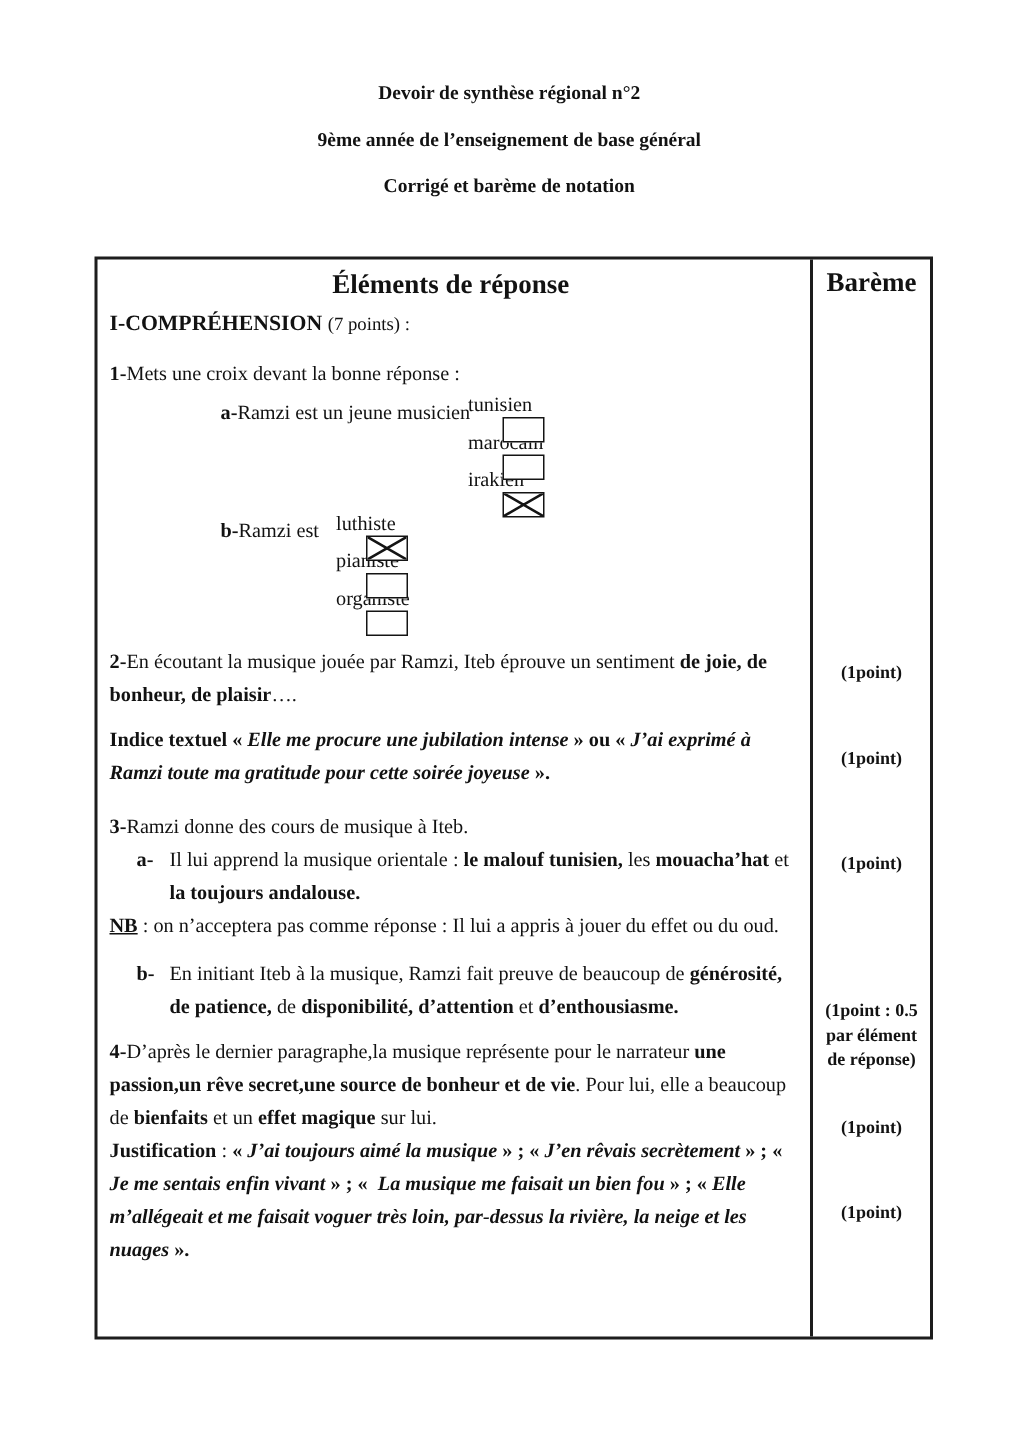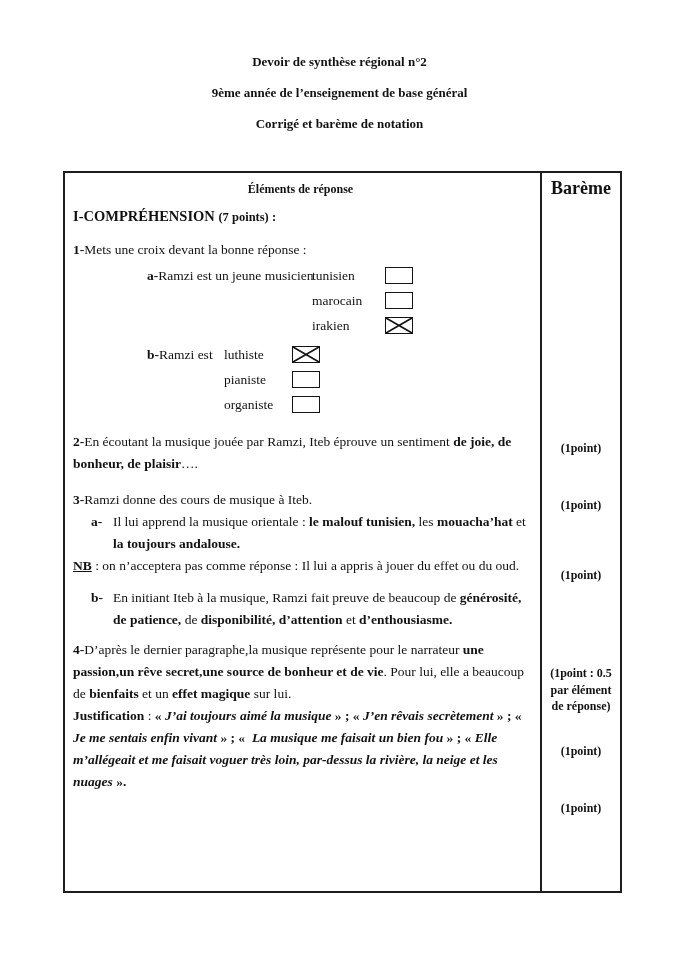--- a/index.html
+++ b/index.html
@@ -15,35 +15,35 @@
     position:absolute;left:63px;top:171px;width:559px;height:722px;
     border:2px solid #1d1d1d;box-sizing:border-box;display:flex;background:#fff;
   }
   .cell-left{
     width:475px;flex:none;box-sizing:border-box;
     padding:6px 12px 0 8px;overflow:hidden;
   }
   .cell-right{
     flex:1;border-left:2px solid #1d1d1d;position:relative;box-sizing:border-box;
   }
-  .col-header{text-align:center;font-weight:bold;font-size:12px;line-height:20px;}
+  .col-header{text-align:center;font-weight:bold;font-size:18px;line-height:20px;}
   .cell-right .col-header{font-size:18px;padding-top:5px;}
 
   .para{font-size:13.5px;line-height:22px;white-space:pre-wrap;}
   .section{font-size:14.5px;line-height:20px;margin-top:7px;}
   .q1-intro{margin-top:12px;}
 
   .options-block{margin:2px 0 0 74px;font-size:13.5px;}
   .group{display:flex;align-items:flex-start;}
   .group + .group{margin-top:4px;gap:26px;}
   .group-label{line-height:25px;white-space:pre;flex:none;}
   .group-a .group-label{width:165px;}
   .group-b .group-label{width:51px;}
   .opts{display:flex;flex-direction:column;}
-  .opt-row{display:flex;align-items:center;height:25px;}
+  .opt-row{display:flex;align-items:center;height:25px;flex-direction:column;}
   .group-a .opt-label{width:58px;flex:none;}
   .group-a .box{margin-left:15px;}
   .group-b .opt-label{width:52px;text-align:left;flex:none;}
   .group-b .box{margin-left:16px;}
   .box{width:26px;height:15px;border:1.7px solid #141414;display:inline-block;position:relative;background:#fff;flex:none;}
   .box svg{position:absolute;left:0;top:0;width:100%;height:100%;display:none;}
   .box.crossed svg{display:block;}
 
   .q2{margin-top:14px;}
   .indice{margin-top:8px;}
@@ -52,21 +52,21 @@
   .li-marker{width:22px;margin-left:18px;font-weight:bold;flex:none;}
   .li-body{flex:1;white-space:pre-wrap;}
   .q3b{margin-top:10px;}
   .q4{margin-top:8px;}
   .just{margin-top:0;}
 
   .sg-r{font-weight:normal;}
   .sg-b{font-weight:bold;}
   .sg-bi{font-weight:bold;font-style:italic;}
   .sg-bu{font-weight:bold;text-decoration:underline;}
-  .sg-bsm{font-weight:bold;font-size:12.5px;}
+  .sg-bsm{font-weight:normal;font-size:12.5px;}
 
   .bareme-item{
     position:absolute;left:0;right:0;text-align:center;
     font-weight:bold;font-size:12px;line-height:16.5px;padding:0 3px;
   }
   .b1{top:71px;}.b2{top:267px;}.b3{top:324px;}.b4{top:394px;}
   .b5{top:492px;}.b6{top:570px;}.b7{top:627px;}
 </style>
 </head>
 <body>
@@ -131,20 +131,21 @@
               <span class="opt-label">organiste</span>
               <span class="box"></span>
             </div>
           </div>
         </div>
 
       </div>
 
       <div class="para q2"><span class="sg-b">2-</span><span class="sg-r">En écoutant la musique jouée par Ramzi, Iteb éprouve un sentiment </span><span class="sg-b">de joie, de bonheur, de plaisir</span><span class="sg-r">….</span></div>
 
+      <div class="para indice"><span class="sg-b">Indice textuel </span><span class="sg-b">« </span><span class="sg-bi">Elle me procure une jubilation intense</span><span class="sg-b"> » </span><span class="sg-b">ou </span><span class="sg-b">« </span><span class="sg-bi">J’ai exprimé à Ramzi toute ma gratitude pour cette soirée joyeuse</span><span class="sg-b"> ».</span></div>
 
       <div class="para q3-head"><span class="sg-b">3-</span><span class="sg-r">Ramzi donne des cours de musique à Iteb.</span></div>
 
       <div class="list-item">
         <span class="li-marker"><span class="sg-b">a-</span></span>
         <div class="li-body"><span class="sg-r">Il lui apprend la musique orientale : </span><span class="sg-b">le malouf tunisien,</span><span class="sg-r"> les </span><span class="sg-b">mouacha’hat</span><span class="sg-r"> et </span><span class="sg-b">la toujours andalouse.</span></div>
       </div>
 
       <div class="para nb"><span class="sg-bu">NB</span><span class="sg-r"> : on n’acceptera pas comme réponse : Il lui a appris à jouer du effet ou du oud.</span></div>
 

